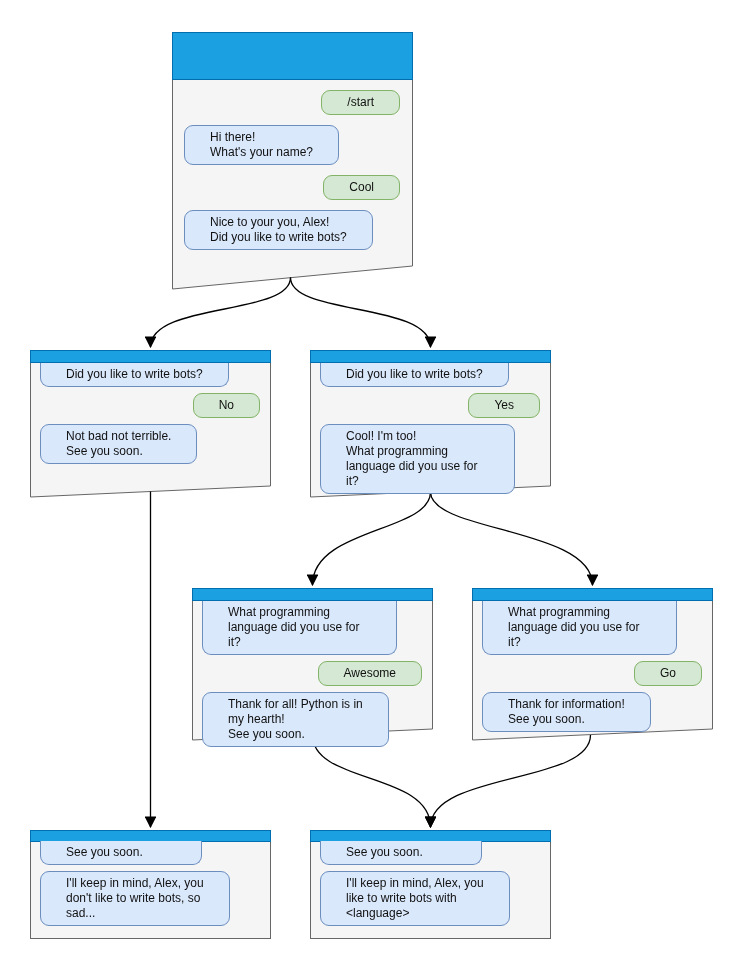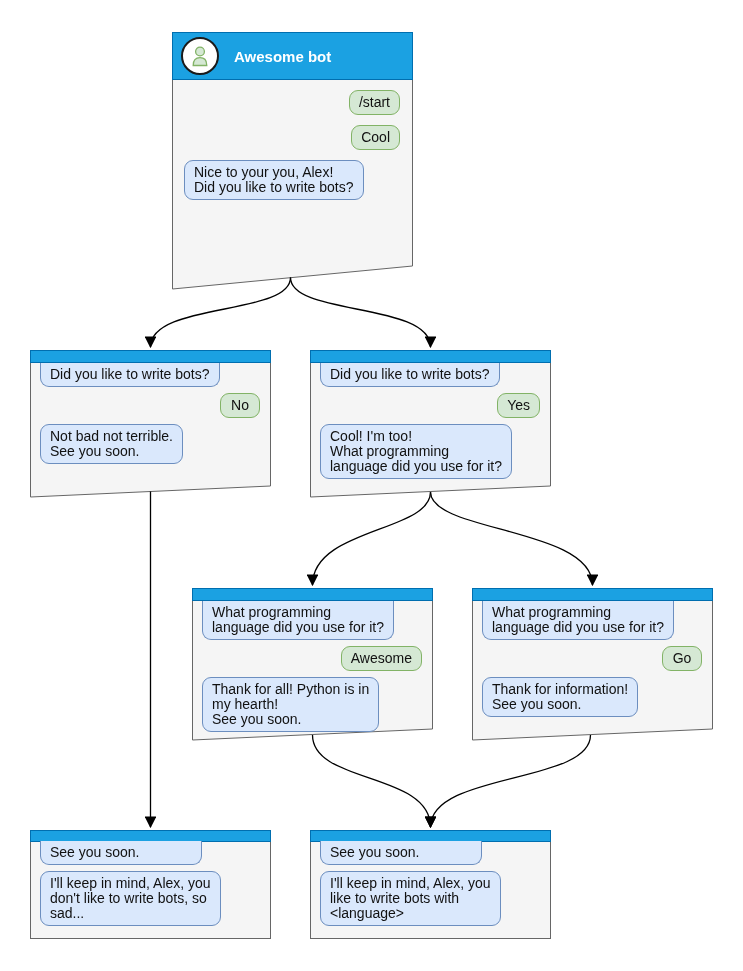--- a/index.html
+++ b/index.html
@@ -11,22 +11,22 @@
     overflow:hidden;
   }
   #shapes{position:absolute;left:0;top:0;z-index:0;}
   .content{
     position:absolute;z-index:1;
     display:flex;flex-direction:column;
     box-sizing:border-box;
   }
   .bubble{
     border-radius:9px;
-    padding:4px 9px;
-    font-size:14px;
+    padding:4px 25px;
+    font-size:12px;
     line-height:15px;
     white-space:pre-line;
     color:#111;
     box-sizing:border-box;
     width:max-content;
     max-width:195px;
   }
   .bot{
     background:#dae8fc;
     border:1px solid #6c8ebf;
@@ -101,32 +101,25 @@
 
     <path d="M290.5,277.5 C290.5,316 150.5,302 150.5,347" fill="none" stroke="#000" stroke-width="1.3" marker-end="url(#arw)"></path>
     <path d="M290.5,277.5 C290.5,316 430.5,302 430.5,347" fill="none" stroke="#000" stroke-width="1.3" marker-end="url(#arw)"></path>
     <path d="M150.5,491.5 L150.5,827" fill="none" stroke="#000" stroke-width="1.3" marker-end="url(#arw)"></path>
     <path d="M430.5,492 C430.5,532 312.5,528 312.5,585" fill="none" stroke="#000" stroke-width="1.3" marker-end="url(#arw)"></path>
     <path d="M430.5,492 C430.5,532 592.5,528 592.5,585" fill="none" stroke="#000" stroke-width="1.3" marker-end="url(#arw)"></path>
     <path d="M312.5,735 C312.5,784 430.5,772 430.5,827" fill="none" stroke="#000" stroke-width="1.3" marker-end="url(#arw)"></path>
     <path d="M590.5,735 C590.5,784 430.5,772 430.5,827" fill="none" stroke="#000" stroke-width="1.3" marker-end="url(#arw)"></path>
   </svg>
 
-  <div class="chat-header-content">
-    <div class="avatar">
-      <svg width="24" height="24" viewBox="0 0 24 24">
-        <circle cx="12" cy="7.5" r="4.4" fill="#D5E8D4" stroke="#82B366" stroke-width="1.3"></circle>
-        <path d="M5.2,21.5 C5.2,15.5 8,13.6 12,13.6 C16,13.6 18.8,15.5 18.8,21.5 Z" fill="#D5E8D4" stroke="#82B366" stroke-width="1.3"></path>
-      </svg>
-    </div>
-    <div class="chat-title">Awesome bot</div>
-  </div>
 
   <div class="content" id="main-body">
     <div class="bubble user">/start</div>
+    <div class="bubble bot">Hi there!
+What's your name?</div>
     <div class="bubble user">Cool</div>
     <div class="bubble bot">Nice to your you, Alex!
 Did you like to write bots?</div>
   </div>
 
   <div class="content" id="no-body">
     <div class="bubble bot flush">Did you like to write bots?</div>
     <div class="bubble user">No</div>
     <div class="bubble bot">Not bad not terrible.
 See you soon.</div>

